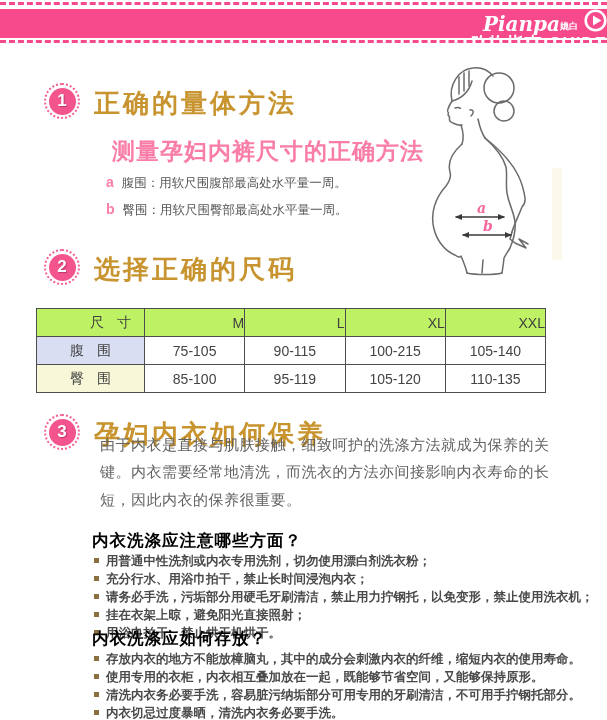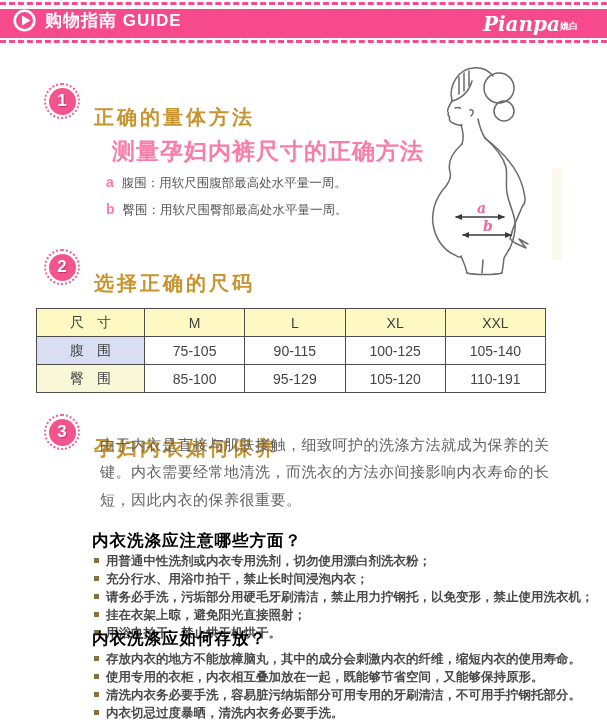--- a/index.html
+++ b/index.html
@@ -3,45 +3,45 @@
 <meta charset="utf-8">
 <style>
   * { margin:0; padding:0; box-sizing:border-box; }
   body { background:#fff; font-family:"Liberation Sans", sans-serif; }
   .page { position:relative; width:607px; height:720px; background:#fff; overflow:hidden; margin:0 auto; }
 
   
   .dash-line { position:absolute; left:0; right:0; border-top:3px dashed #f74a8c; }
   .dash-top { top:2px; }
   .dash-bottom { top:40px; }
-  .header-bar { position:absolute; left:0; top:9px; width:607px; height:29px; background:#f74a8c; display:flex; align-items:flex-start; }
+  .header-bar { position:absolute; left:0; top:9px; width:607px; height:29px; background:#f74a8c; display:flex; align-items:flex-end;flex-direction:column; }
   .play-wrap { margin-left:13px; width:23px; height:23px; flex:0 0 auto; }
   .header-title { color:#fff; font-size:17px; font-weight:bold; letter-spacing:1px; margin-left:9px; }
   .logo { position:absolute; right:29px; top:14px; color:#fff; font-family:"DejaVu Serif", serif; font-style:italic; font-weight:bold; font-size:20px; line-height:20px; }
   .logo-suffix { font-family:"Liberation Sans", sans-serif; font-style:normal; font-size:9px; font-weight:bold; vertical-align:2px; letter-spacing:0; }
 
   
   .badge { position:absolute; width:36px; height:36px; border-radius:50%; border:2px dotted #f45f95; display:flex; align-items:center; justify-content:center; }
   .badge-inner { width:27px; height:27px; border-radius:50%; background:#f4548d; color:#fff; font-weight:bold; font-size:17px; display:flex; align-items:center; justify-content:center; text-shadow:1px 1px 1px rgba(140,30,80,.55); }
 
-  .sec-title { position:absolute; left:94px; color:#c8942f; font-size:20px; font-weight:bold; letter-spacing:3px;margin-top:18px; }
+  .sec-title { position:absolute; left:94px; color:#c8942f; font-size:26px; font-weight:bold; letter-spacing:3px; }
   .sub-title { position:absolute; left:112px; top:136px; color:#f97da8; font-size:23px; font-weight:bold; letter-spacing:1px; }
 
   .measure-item { position:absolute; left:106px; font-size:12.5px; color:#555; }
   .measure-key { color:#f97da8; font-weight:bold; font-size:14px; margin-right:8px; }
 
   
   .figure { position:absolute; left:415px; top:55px; }
   .paper-strip { position:absolute; left:552px; top:168px; width:10px; height:92px; background:#fbf9ec; }
 
   
   .size-table { position:absolute; left:36px; top:308px; width:510px; border-collapse:collapse; table-layout:fixed; }
   .size-table td { border:1px solid #4d4d4d; height:28px; text-align:center; font-size:14px; color:#444; }
   .size-table .col0 { width:108px; }
-  .size-table .head td { background:#fef9c3; color:#3f3f3f; }
+  .size-table .head td { background:#bef264; color:#3f3f3f;text-align:right; }
   .size-table .cn { letter-spacing:13px; text-indent:13px; color:#3f3f3f; }
   .bg-blue { background:#d9def3; }
   .bg-yellow { background:#f8f8d8; }
 
   
   .intro { position:absolute; left:100px; top:431px; width:478px; font-size:15px; color:#626262; line-height:1.82; letter-spacing:0.5px; }
   .care-heading { position:absolute; left:92px; color:#000000; font-size:16.5px; font-weight:bold; letter-spacing:1px; }
   .care-list { position:absolute; left:94px; list-style:none; }
   .care-list li { font-size:12.5px; color:#4a4a4a; line-height:18px; white-space:nowrap; font-weight:bold; }
   .sq { display:inline-block; width:5px; height:5px; background:#8a6f3f; margin-right:7px; vertical-align:2px; }
@@ -133,29 +133,29 @@
       <td class="col0 cn">尺寸</td>
       <td>M</td>
       <td>L</td>
       <td>XL</td>
       <td>XXL</td>
     </tr>
     <tr>
       <td class="col0 cn bg-blue">腹围</td>
       <td>75-105</td>
       <td>90-115</td>
-      <td>100-125</td>
+      <td>100-215</td>
       <td>105-140</td>
     </tr>
     <tr>
       <td class="col0 cn bg-yellow">臀围</td>
       <td>85-100</td>
-      <td>95-129</td>
+      <td>95-119</td>
       <td>105-120</td>
-      <td>110-191</td>
+      <td>110-135</td>
     </tr>
   </tbody>
     </table>
 
   <div class="badge" style="left:44px; top:414px;">
     <div class="badge-inner">3</div>
   </div>
   <div class="sec-title" style="top:417px;">孕妇内衣如何保养</div>
 
   <p class="intro">由于内衣是直接与肌肤接触，细致呵护的洗涤方法就成为保养的关键。内衣需要经常地清洗，而洗衣的方法亦间接影响内衣寿命的长短，因此内衣的保养很重要。</p>

